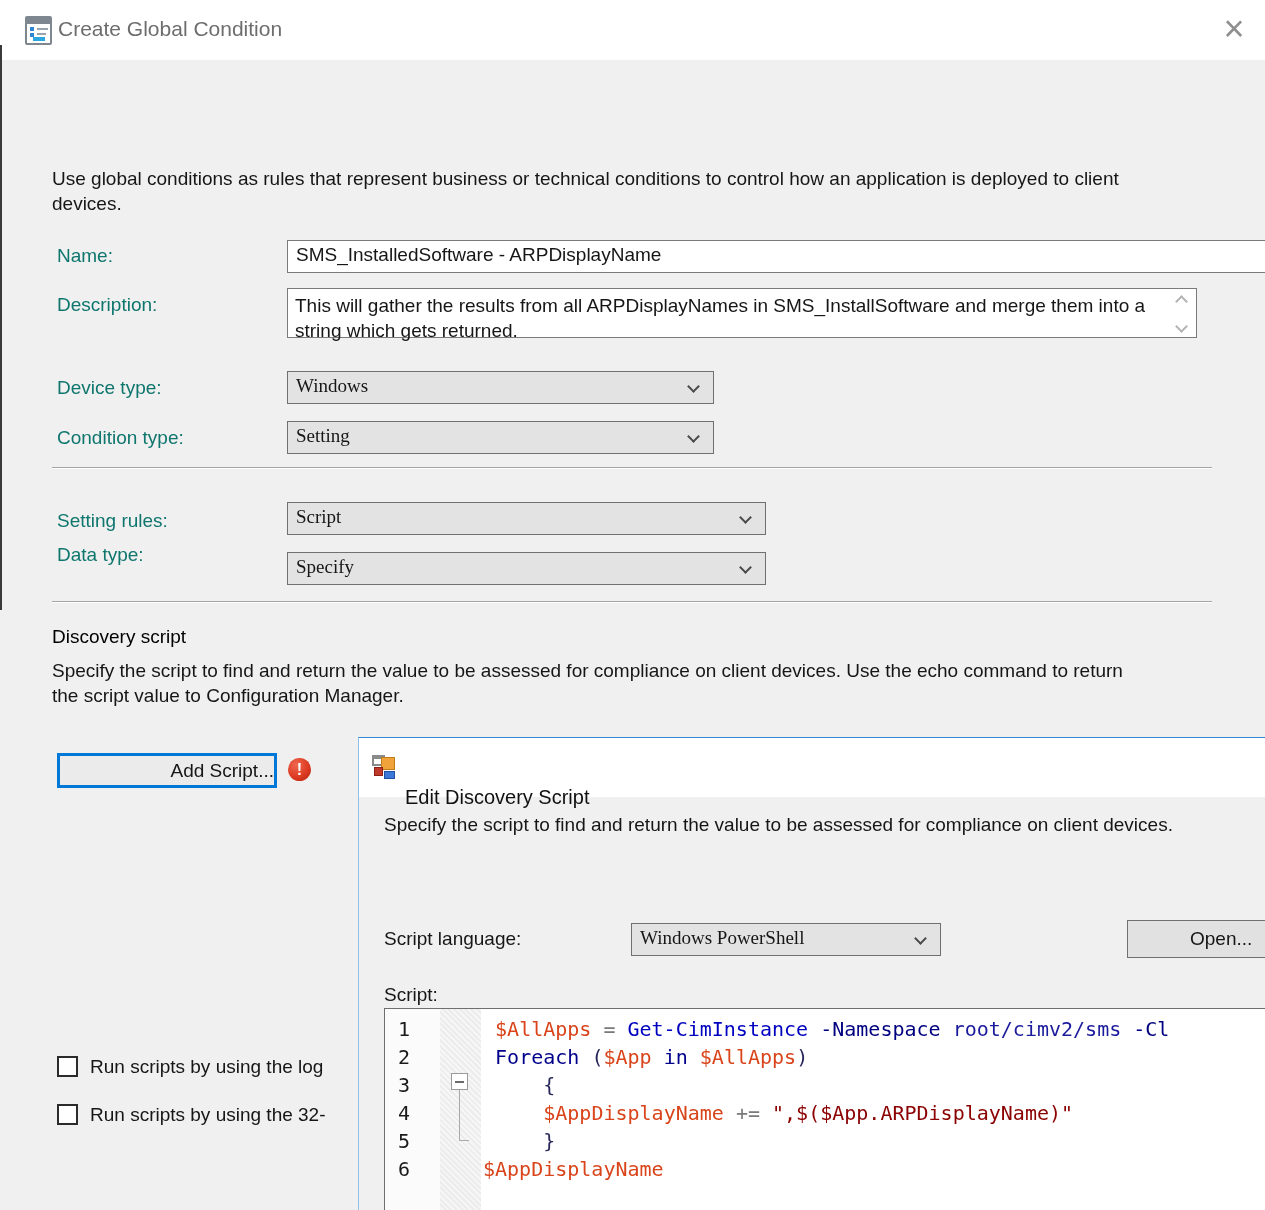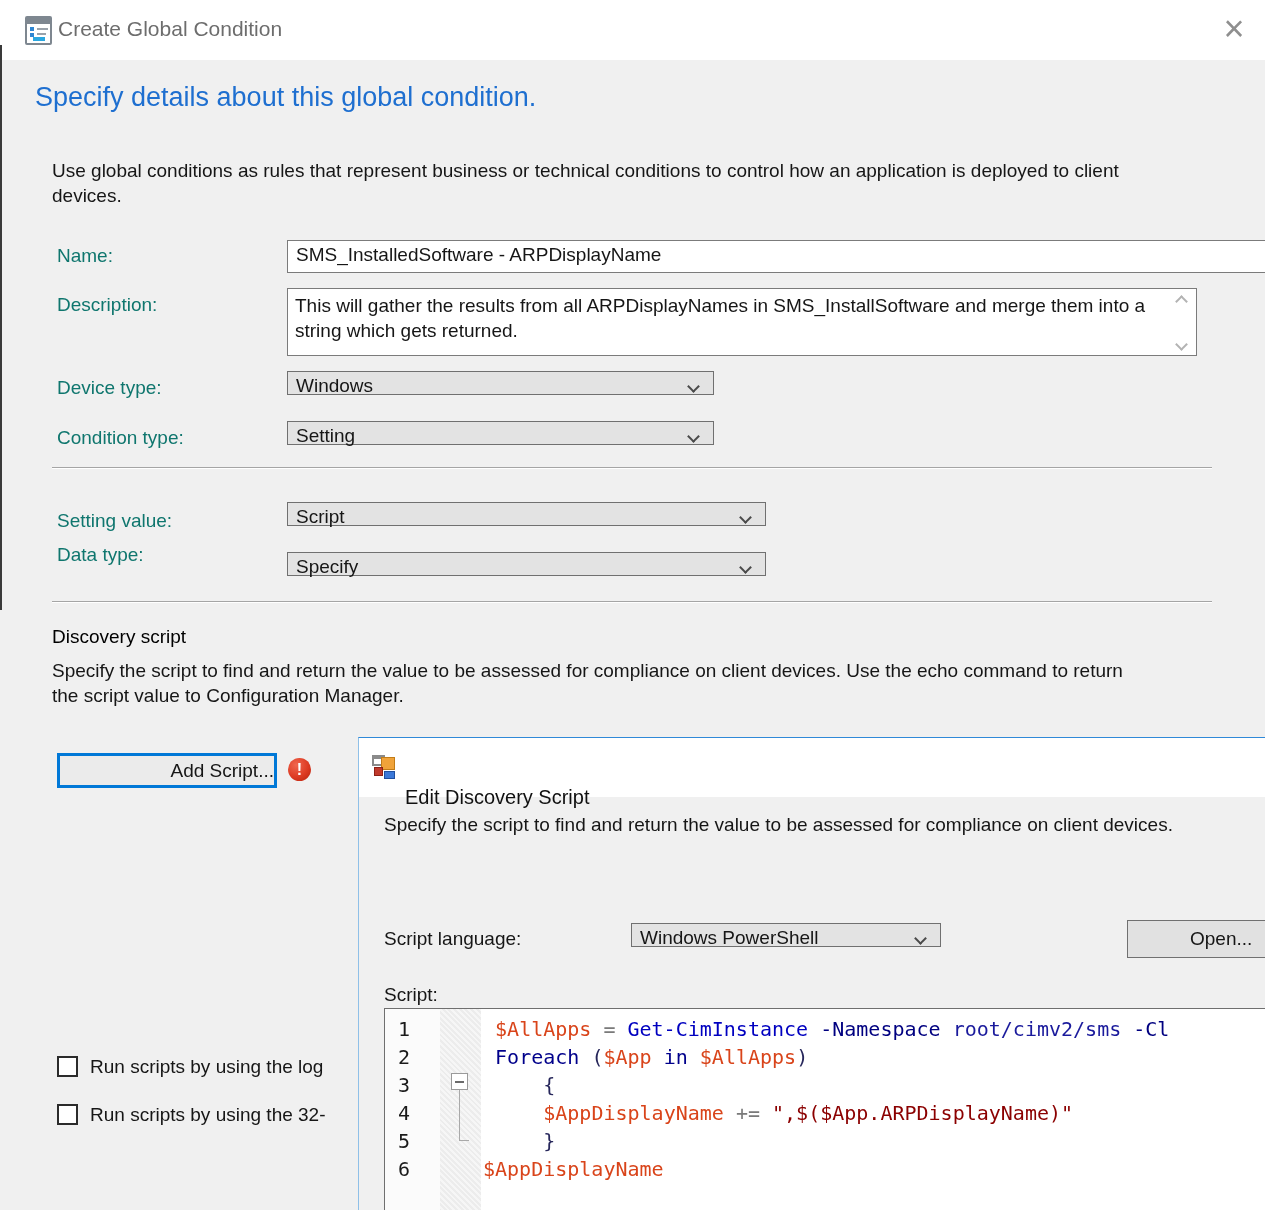--- a/index.html
+++ b/index.html
@@ -15,35 +15,35 @@
     font-size:36px;color:#8f8f8f;text-align:center;line-height:46px;cursor:default;}
   .gc-icon{position:absolute;left:25px;top:16px;width:27px;height:29px;border:2px solid #7e8790;background:#fff;border-radius:2px;}
   .gc-icon .bar{position:absolute;left:0;top:0;width:100%;height:6px;background:#7e8790;}
   .gc-icon .ln{position:absolute;left:10px;height:2px;background:#9aa2aa;width:10px;}
   .gc-icon .sq{position:absolute;left:3px;width:4px;height:4px;background:#2f86d2;}
   .gc-icon .blue-bar{position:absolute;left:6px;bottom:2px;width:12px;height:4px;background:#2aa7e0;}
   .left-artifact{position:absolute;left:0;top:45px;width:2px;height:565px;background:#3a3a3a;}
 
   .page-heading{position:absolute;left:35px;top:82px;font-size:27px;color:#1e6fd0;}
 
-  .intro{position:absolute;left:52px;top:158px;width:1100px;font-size:19px;line-height:25px;color:#161616;}
+  .intro{position:absolute;left:52px;top:166px;width:1100px;font-size:19px;line-height:25px;color:#161616;}
 
   .field-label{position:absolute;font-size:19px;color:#0f766e;}
   .text-input{position:absolute;background:#fff;border:1px solid #7b7b7b;font-size:19px;
     padding:3px 8px 0 8px;color:#161616;overflow:hidden;white-space:nowrap;}
-  .desc-box{position:absolute;left:287px;top:288px;width:910px;height:68px;background:#fff;border:1px solid #7b7b7b;}
+  .desc-box{position:absolute;left:287px;top:288px;width:910px;height:50px;background:#fff;border:1px solid #7b7b7b;}
   .desc-text{position:absolute;left:7px;top:4px;width:865px;font-size:19px;line-height:25px;color:#161616;}
   .scroll-chev{position:absolute;right:9px;width:11px;height:11px;}
   .scroll-chev::before{content:"";position:absolute;left:1px;top:2px;width:7px;height:7px;
     border-right:2px solid #b3b3b3;border-bottom:2px solid #b3b3b3;}
   .scroll-chev.up::before{transform:rotate(-135deg);}
   .scroll-chev.down::before{transform:rotate(45deg);}
 
-  .combo{position:absolute;height:24px;background:#e3e3e3;border:1px solid #707070;
-    font-size:19px;color:#161616;padding:3px 8px 0 8px;}
+  .combo{position:absolute;height:33px;background:#e3e3e3;border:1px solid #707070;
+    font-size:19px;color:#161616;padding:3px 8px 0 8px;font-family:Liberation Serif, serif;}
   .combo .chev{position:absolute;right:14px;top:10px;width:10px;height:10px;}
   .combo .chev::before{content:"";position:absolute;width:7px;height:7px;
     border-right:2px solid #4a4a4a;border-bottom:2px solid #4a4a4a;transform:rotate(45deg);}
   .divider{position:absolute;left:52px;width:1160px;height:0;border-top:1px solid #a5a5a5;border-bottom:1px solid #fff;}
 
   .section-label{position:absolute;left:52px;font-size:19px;color:#000000;}
   .discovery-text{position:absolute;left:52px;top:658px;width:1100px;font-size:19px;line-height:25px;color:#161616;}
 
   .add-btn{position:absolute;left:57px;top:753px;width:220px;height:35px;background:#ebebeb;
     border:3px solid #0078d7;font-size:19px;color:#161616;text-align:right;line-height:29px;}
@@ -107,21 +107,20 @@
       <div class="ln" style="top:15px;width:9px"></div>
       <div class="sq" style="top:9px"></div>
       <div class="sq" style="top:15px"></div>
       <div class="blue-bar"></div>
     </div>
     <div class="title-text">Create Global Condition</div>
     <div class="close-x">×</div>
   </div>
   <div class="left-artifact"></div>
 
-  <div class="page-heading">Specify details about this global condition.</div>
 
   <div class="intro">Use global conditions as rules that represent business or technical conditions to control how an application is deployed to client devices.</div>
 
   <div class="field-label" style="left:57px;top:245px">Name:</div>
   <div class="text-input" style="left:287px;top:240px;width:1086px;height:33px">SMS_InstalledSoftware - ARPDisplayName</div>
 
   <div class="field-label" style="left:57px;top:294px">Description:</div>
   <div class="desc-box">
     <div class="desc-text">This will gather the results from all ARPDisplayNames in SMS_InstallSoftware and merge them into a string which gets returned.</div>
     <div class="scroll-chev up" style="top:6px"></div>
@@ -135,21 +134,21 @@
   </div>
 
   <div class="field-label" style="left:57px;top:427px">Condition type:</div>
   <div class="combo" style="left:287px;top:421px;width:427px">
     <span>Setting</span>
     <span class="chev"></span>
   </div>
 
   <div class="divider" style="top:467px"></div>
 
-  <div class="field-label" style="left:57px;top:510px">Setting value:</div>
+  <div class="field-label" style="left:57px;top:510px">Setting rules:</div>
   <div class="combo" style="left:287px;top:502px;width:479px">
     <span>Script</span>
     <span class="chev"></span>
   </div>
 
   <div class="field-label" style="left:57px;top:544px">Data type:</div>
   <div class="combo" style="left:287px;top:552px;width:479px">
     <span>Specify</span>
     <span class="chev"></span>
   </div>

